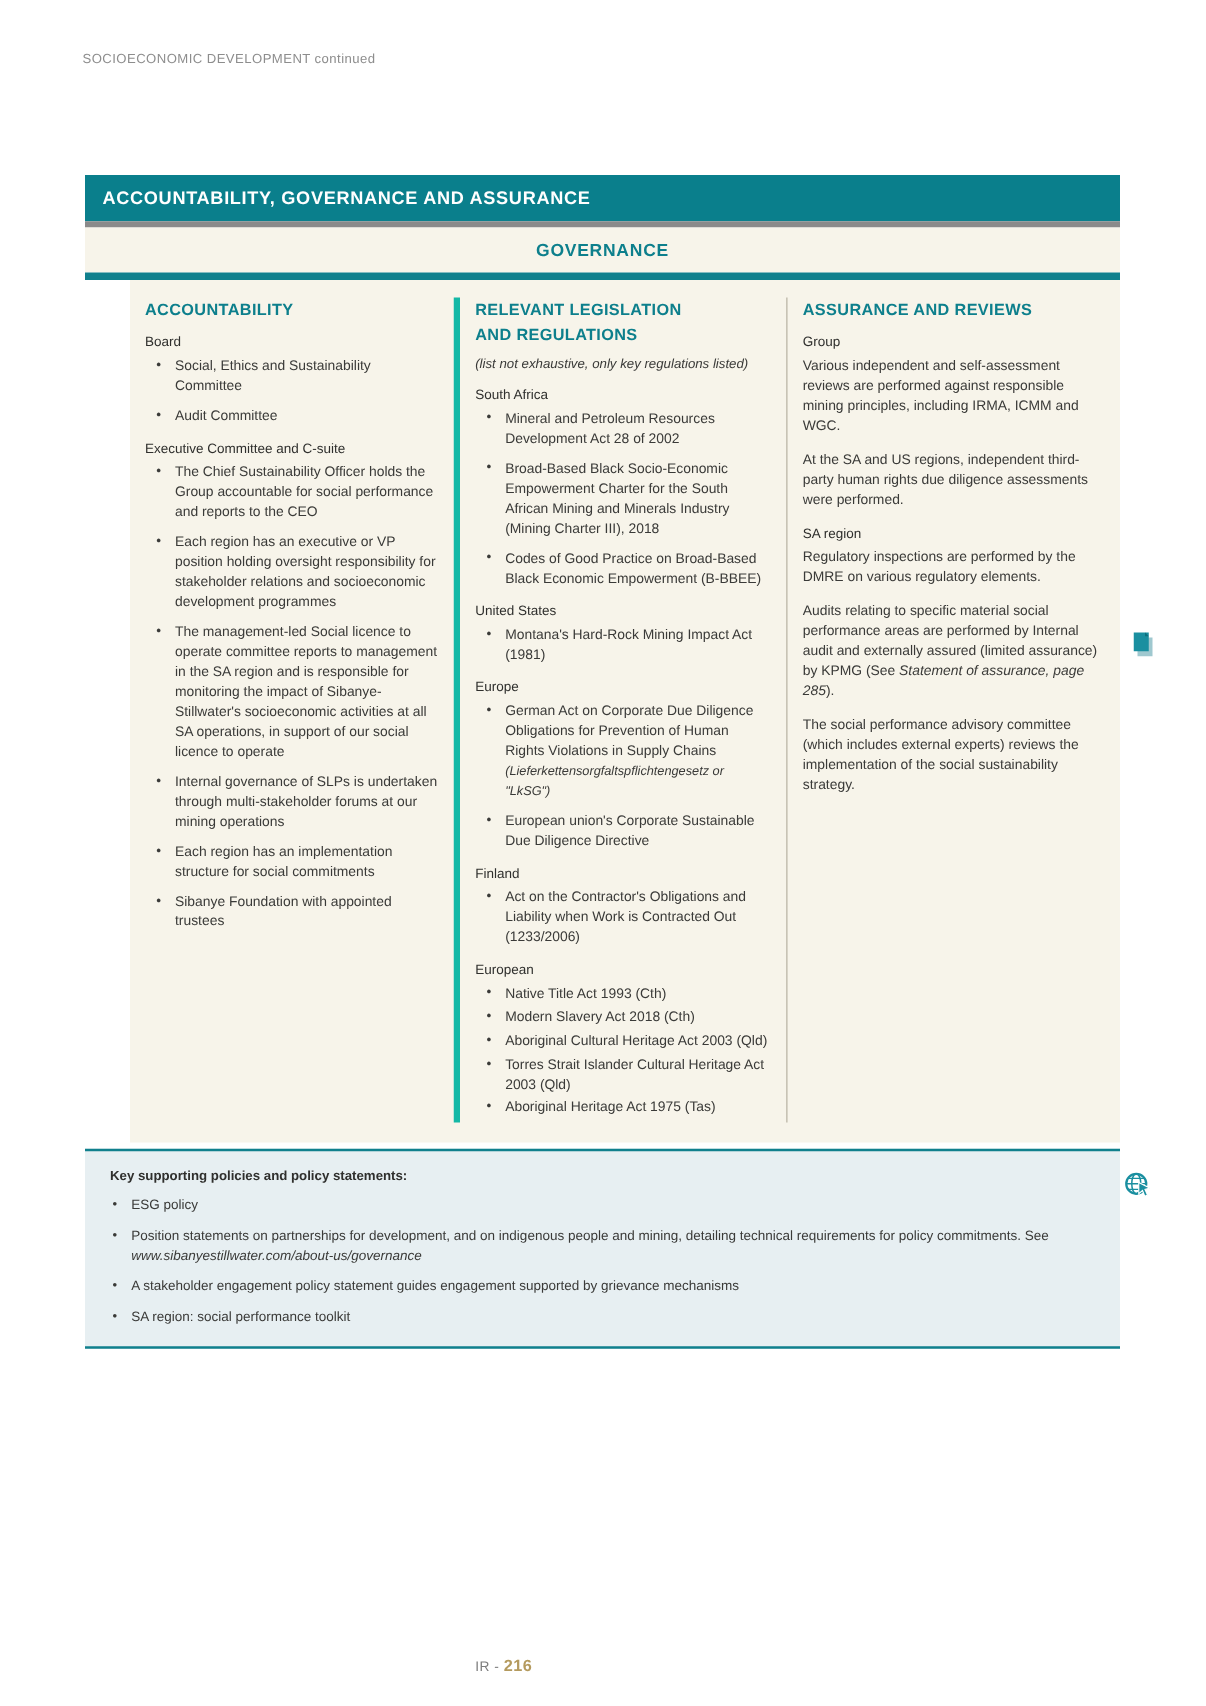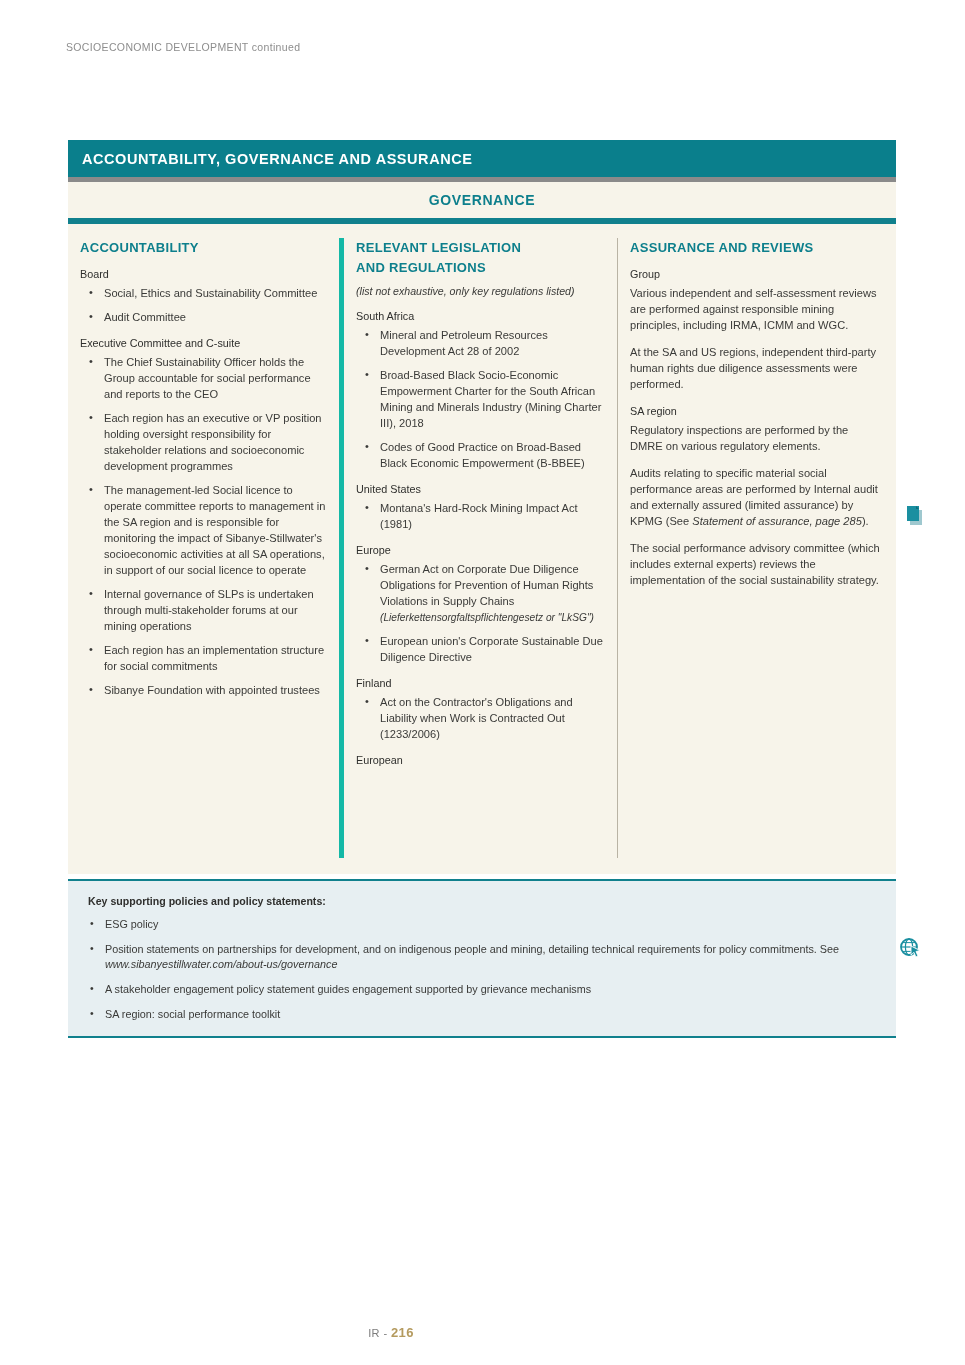--- a/index.html
+++ b/index.html
@@ -74,20 +74,21 @@
     background: #10808d;
   }
 
   
   .columns {
     display: flex;
     background: #f7f4ea;
     padding: 14px 0 16px 0;
     box-sizing: border-box;
     min-height: 650px;
+    margin-left: 36px;
   }
   .col {
     box-sizing: border-box;
     padding: 0 12px 0 12px;
   }
   .col-1 { width: 271px; }
   .col-2 { width: 278px; border-left: 5px solid #14b8a6; }
   .col-3 { width: 279px; border-left: 1px solid #b9b3a4; }
 
   .col-title {
@@ -191,21 +192,21 @@
     position: absolute;
     width: 26px;
     height: 26px;
   }
   #doc-icon { left: 902px; top: 502px; }
   #globe-icon { left: 898px; top: 936px; }
 
   
   .footer {
     position: absolute;
-    left: 0;
+    left: 12px;
     top: 1325px;
     width: 782px;
     text-align: center;
     font-size: 11px;
     color: #7d7d7d;
     letter-spacing: 0.4px;
   }
   .footer .pg {
     color: #b49a5e;
     font-weight: bold;
@@ -281,20 +282,27 @@
         </li>
         <li>European union's Corporate Sustainable Due Diligence Directive</li>
       </ul>
 
       <div class="sub-head">Finland</div>
       <ul class="bullets">
         <li>Act on the Contractor's Obligations and Liability when Work is Contracted Out (1233/2006)</li>
       </ul>
 
       <div class="sub-head">European</div>
+      <ul class="bullets tight">
+        <li>Native Title Act 1993 (Cth)</li>
+        <li>Modern Slavery Act 2018 (Cth)</li>
+        <li>Aboriginal Cultural Heritage Act 2003 (Qld)</li>
+        <li>Torres Strait Islander Cultural Heritage Act 2003 (Qld)</li>
+        <li>Aboriginal Heritage Act 1975 (Tas)</li>
+      </ul>
     </div>
 
     <div class="col col-3">
       <div class="col-title">ASSURANCE AND REVIEWS</div>
 
       <div class="sub-head first">Group</div>
       <p class="body-para">Various independent and self-assessment reviews are performed against responsible mining principles, including IRMA, ICMM and WGC.</p>
       <p class="body-para">At the SA and US regions, independent third-party human rights due diligence assessments were performed.</p>
 
       <div class="sub-head">SA region</div>

